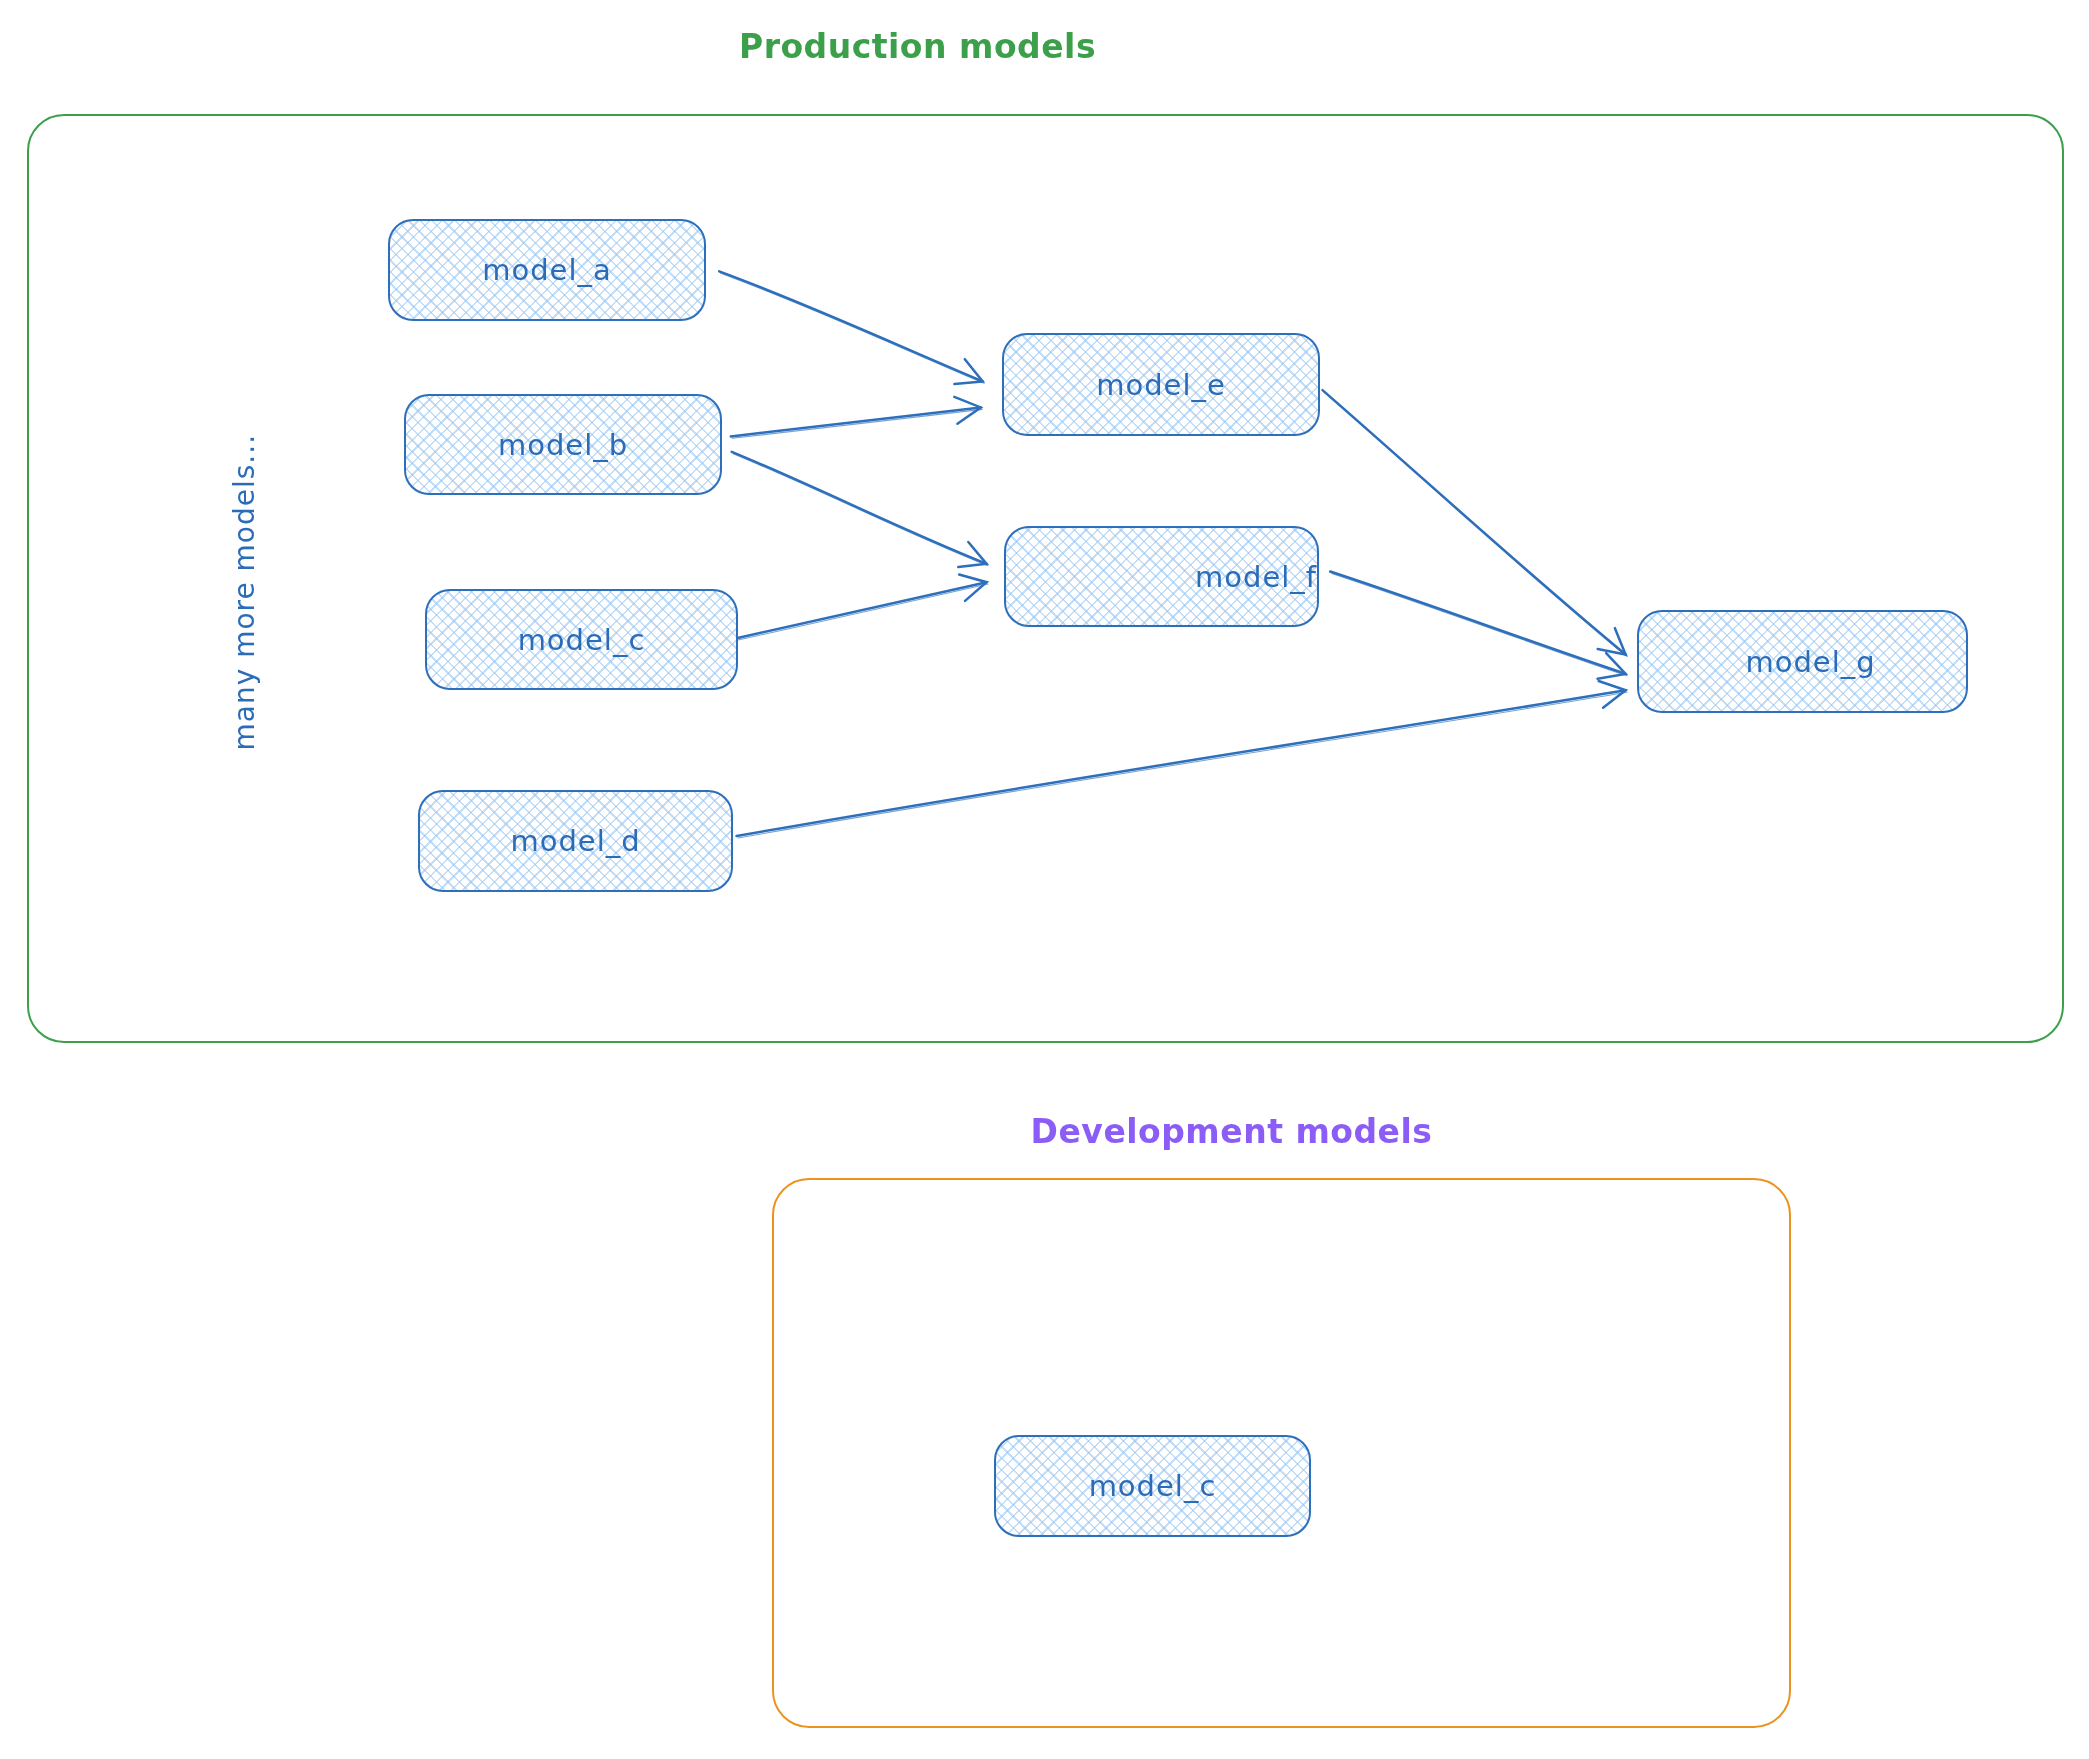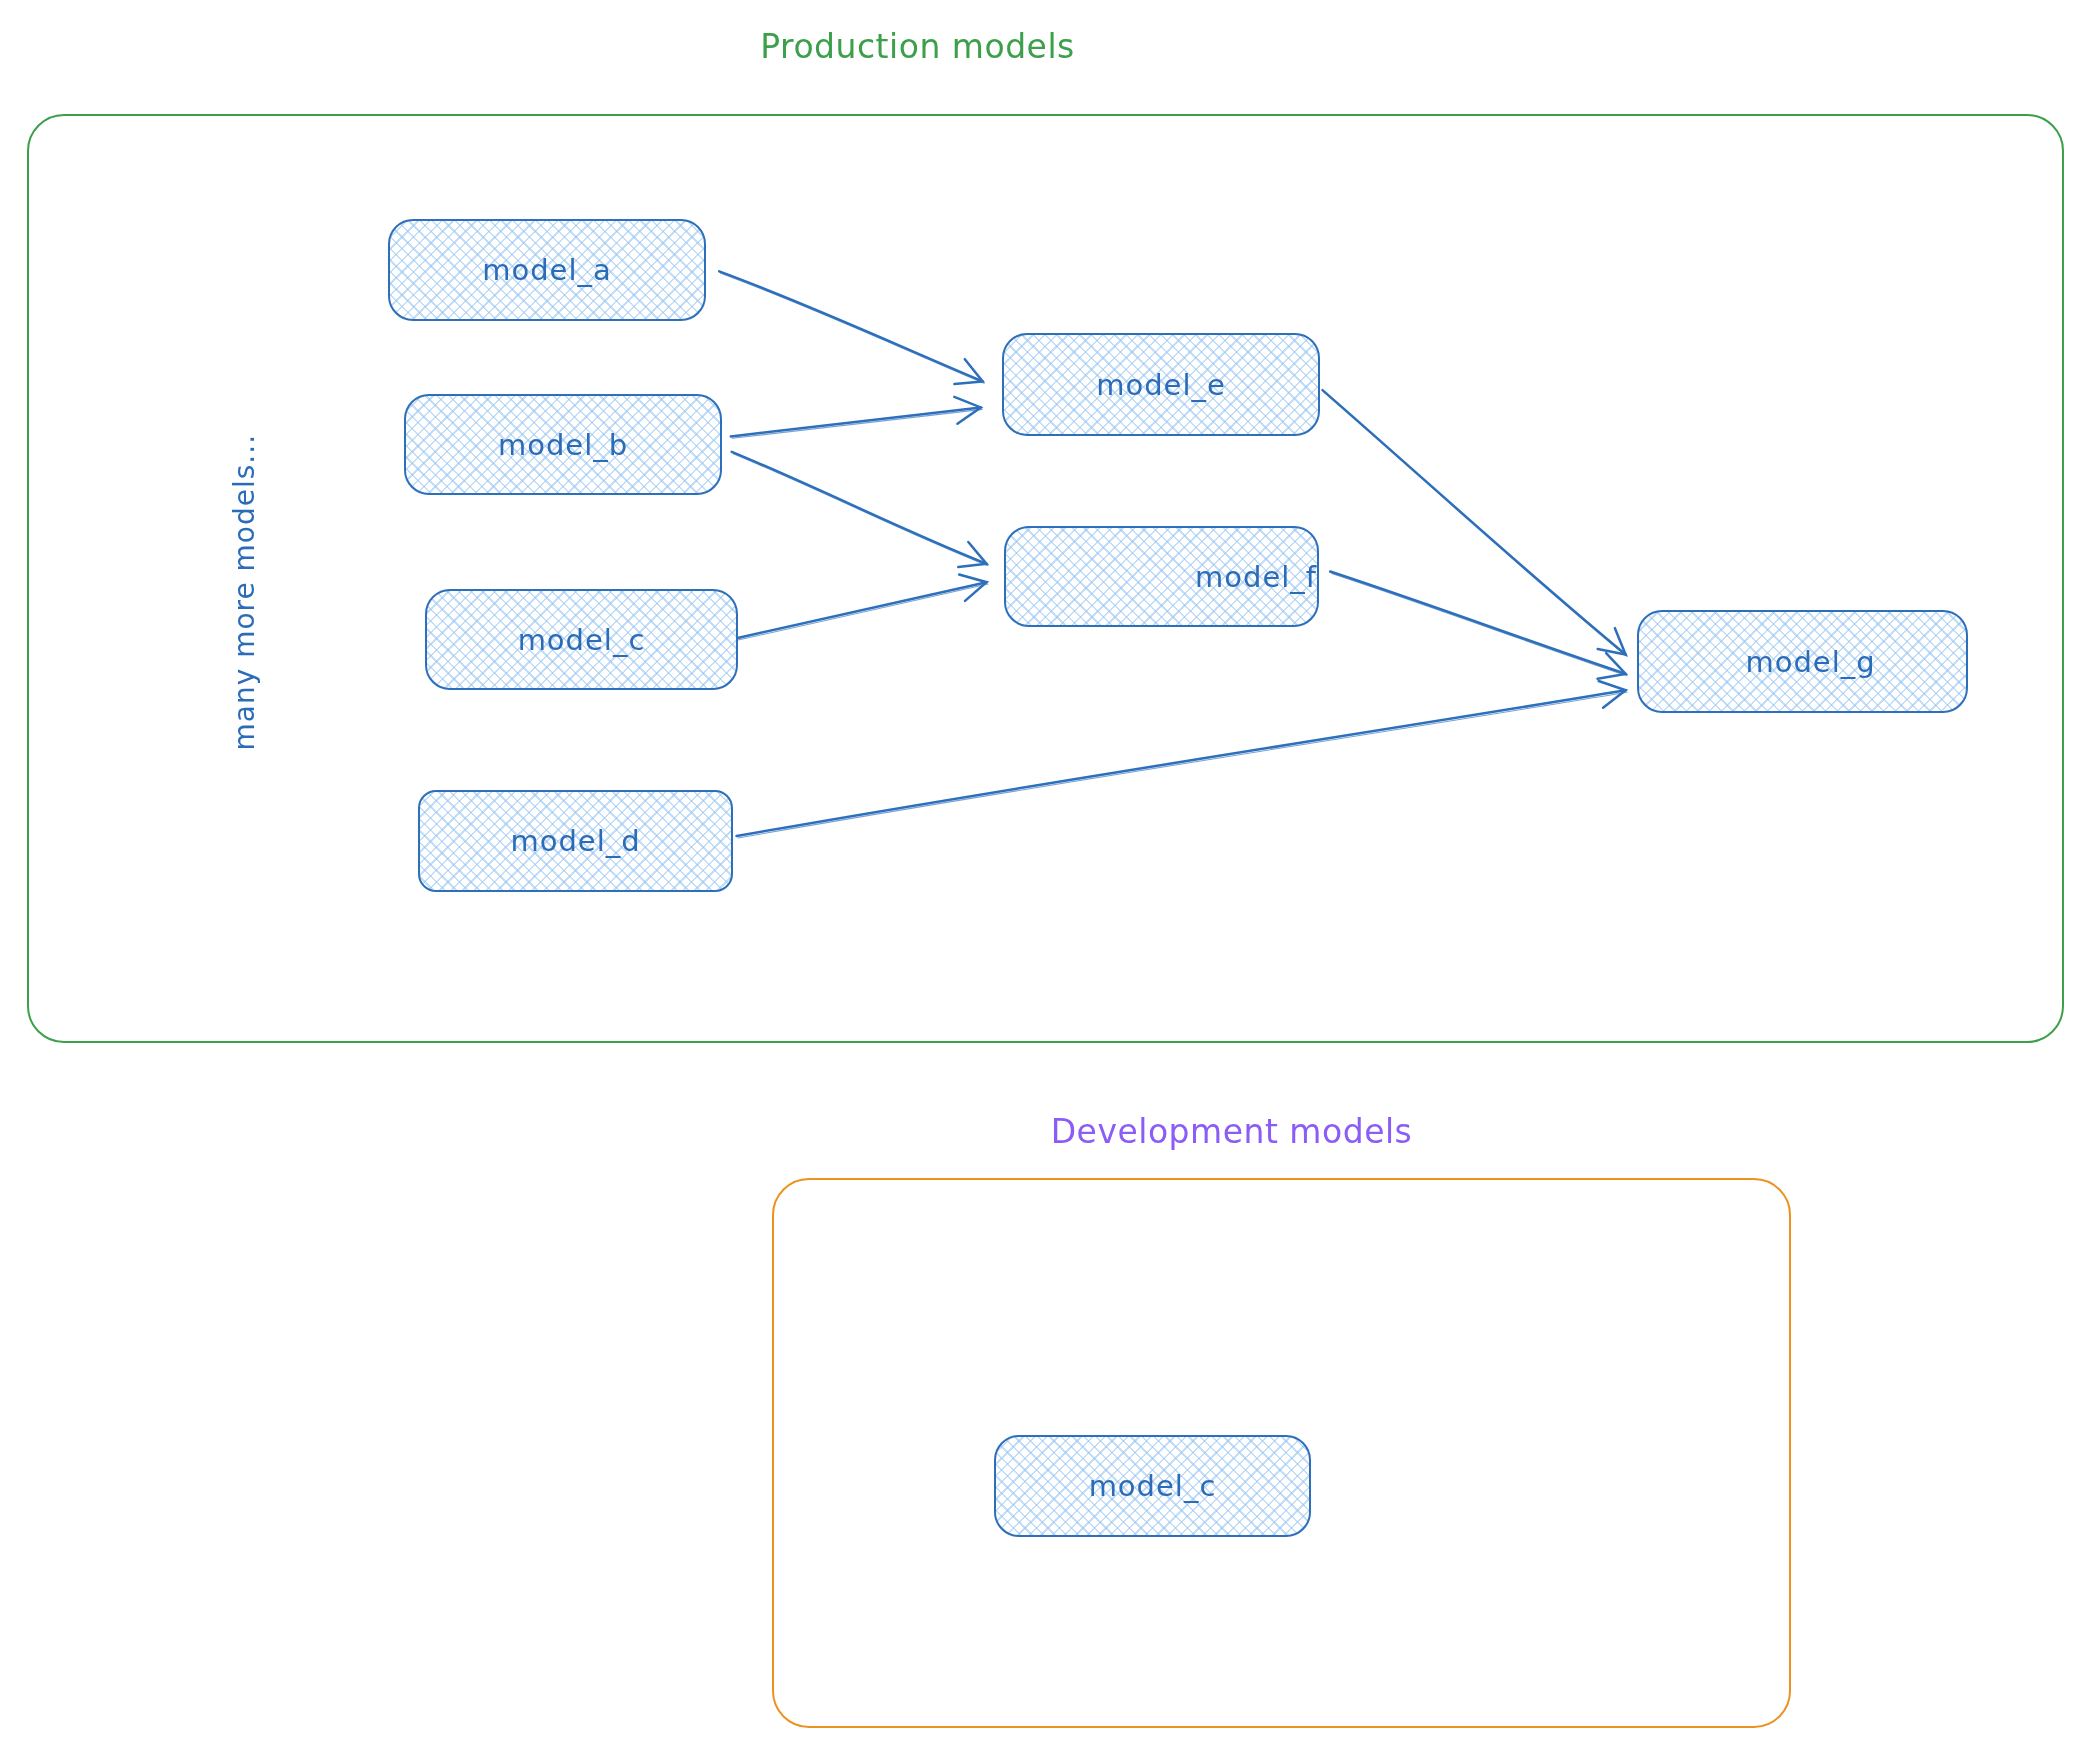--- a/index.html
+++ b/index.html
@@ -30,20 +30,21 @@
     border: 2.9px solid #ec9220;
   }
 
   .group-title {
     position: absolute;
     font-size: 33px;
     letter-spacing: 0.5px;
     text-align: center;
     z-index: 4;
     white-space: nowrap;
+    font-weight: bold;
   }
   .group-title.production {
     left: 599px; width: 637px; top: 27px;
     color: #3c9f4a;
   }
   .group-title.development {
     left: 966px; width: 531px; top: 1112px;
     color: #8b5cf6;
   }
 
@@ -77,21 +78,21 @@
   .node-label {
     color: #2b6cb9;
     font-size: 29px;
     letter-spacing: 1px;
     white-space: nowrap;
   }
 
   .node.model-a     { left: 388px;  top: 219px;  width: 314px; height: 98px; }
   .node.model-b     { left: 404px;  top: 394px;  width: 314px; height: 97px; }
   .node.model-c     { left: 425px;  top: 589px;  width: 309px; height: 97px; }
-  .node.model-d     { left: 418px;  top: 790px;  width: 311px; height: 98px; border-radius: 18px; }
+  .node.model-d     { left: 418px;  top: 790px;  width: 311px; height: 98px; }
   .node.model-e     { left: 1002px; top: 333px;  width: 314px; height: 99px; }
   .node.model-f     { left: 1004px; top: 526px;  width: 311px; height: 97px; justify-content: flex-end; }
   .node.model-g     { left: 1637px; top: 610px;  width: 311px; height: 99px; padding-left: 16px; }
   .node.model-c-dev { left: 994px; top: 1435px; width: 313px; height: 98px; }
 
   
   .arrows {
     position: absolute;
     left: 0; top: 0;
     width: 2089px; height: 1759px;

